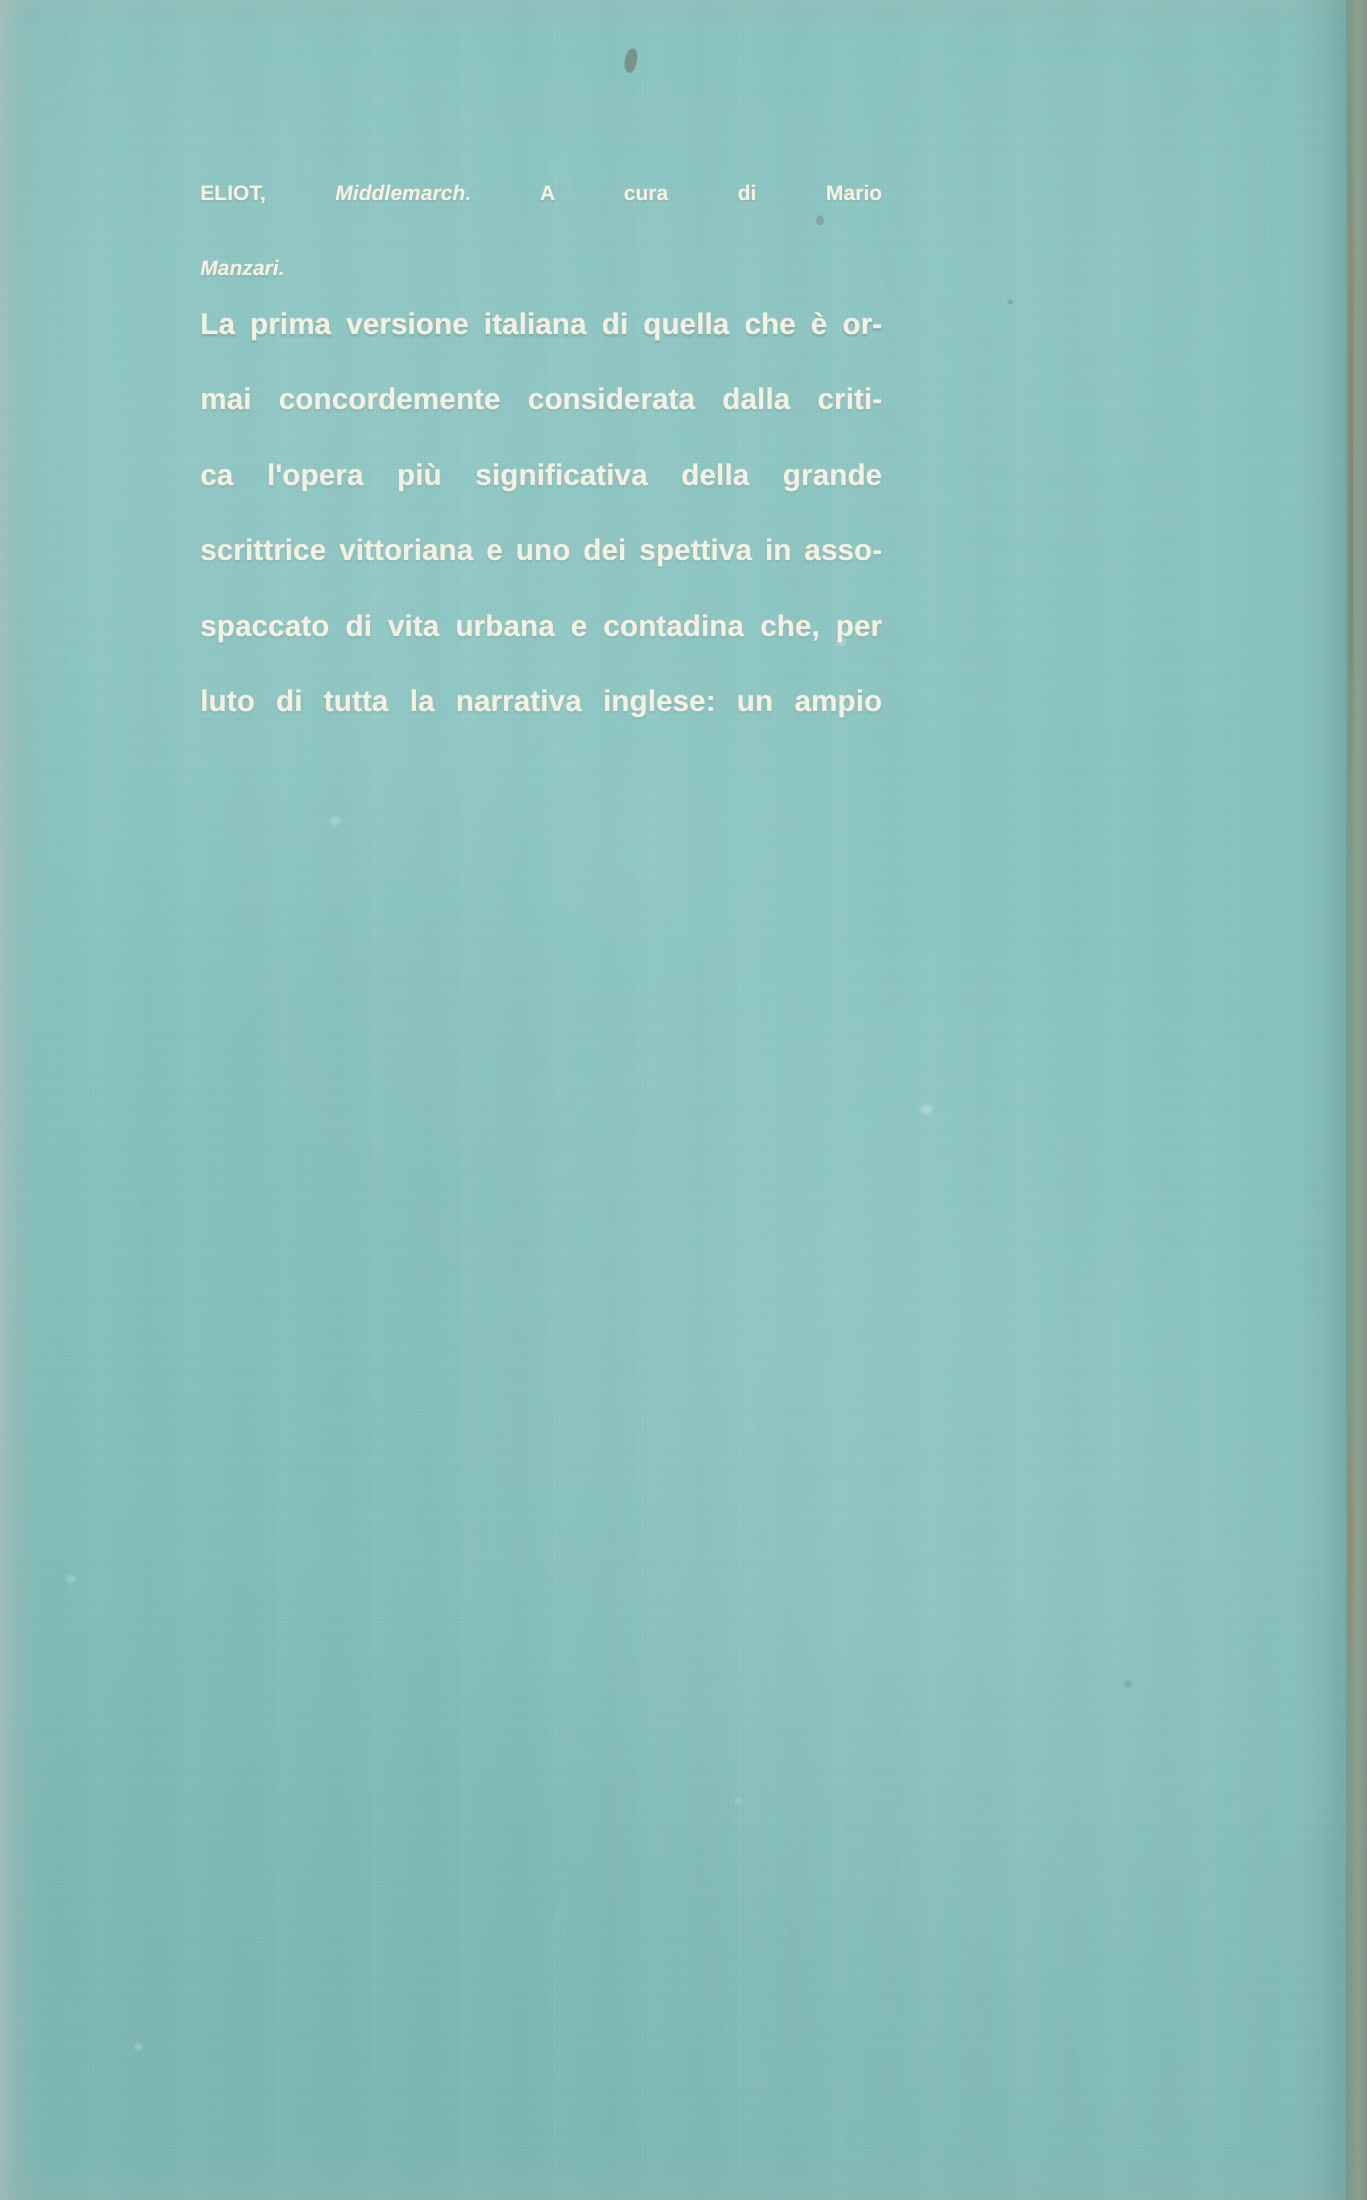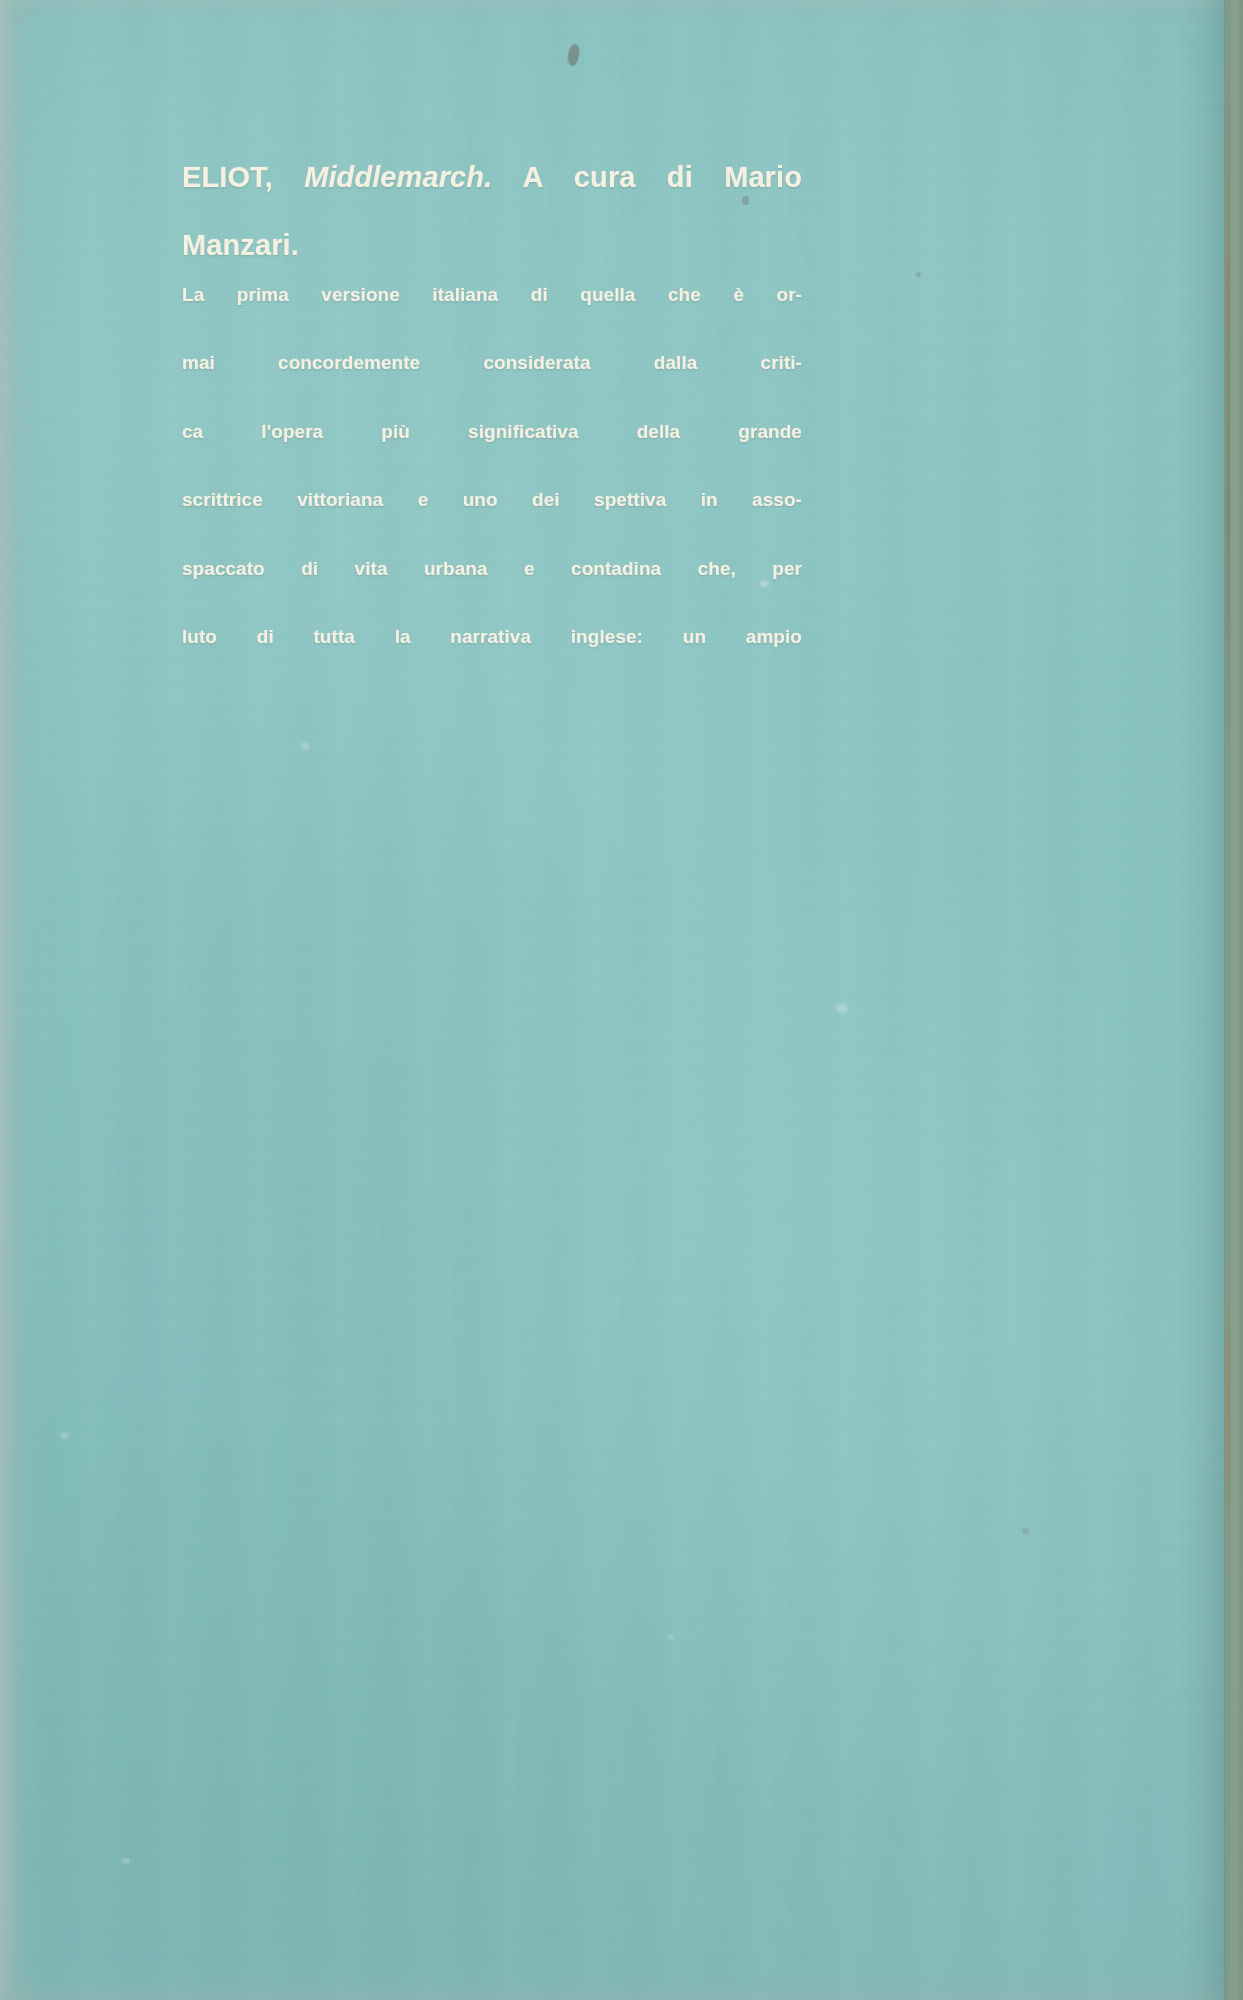--- a/index.html
+++ b/index.html
@@ -153,43 +153,43 @@
 
   
   .text-block {
     position: absolute;
     left: 182px;
     top: 160px;
     width: 620px;
     color: #f4f1e3;
   }
   .heading {
-    font-size: 29px;
+    font-size: 19px;
     line-height: 34px;
     font-weight: 700;
     letter-spacing: .1px;
     text-align: justify;
     text-justify: inter-word;
     margin: 0 0 16px 0;
     text-shadow: 0 0 1.6px rgba(244,241,227,.55), 0 1px 2px rgba(40,78,78,.30);
   }
   .heading .author { font-weight: 700; font-style: normal; }
   .heading .title  { font-weight: 700; font-style: italic; }
   .heading .curator { font-weight: 700; }
   .heading-line1 { display: block; }
   .heading-line1::after {
     content: "";
     display: inline-block;
     width: 100%;
     height: 0;
   }
-  .heading-line2 { display: block; }
+  .heading-line2 { display: block; font-style: italic; }
 
   .blurb {
-    font-size: 19px;
+    font-size: 27px;
     line-height: 34.2px;
     font-weight: 700;
     letter-spacing: .05px;
     margin: 0;
     text-shadow: 0 0 1.6px rgba(244,241,227,.5), 0 1px 2px rgba(40,78,78,.28);
   }
   .blurb .ln {
     display: block;
     white-space: pre;
   }

